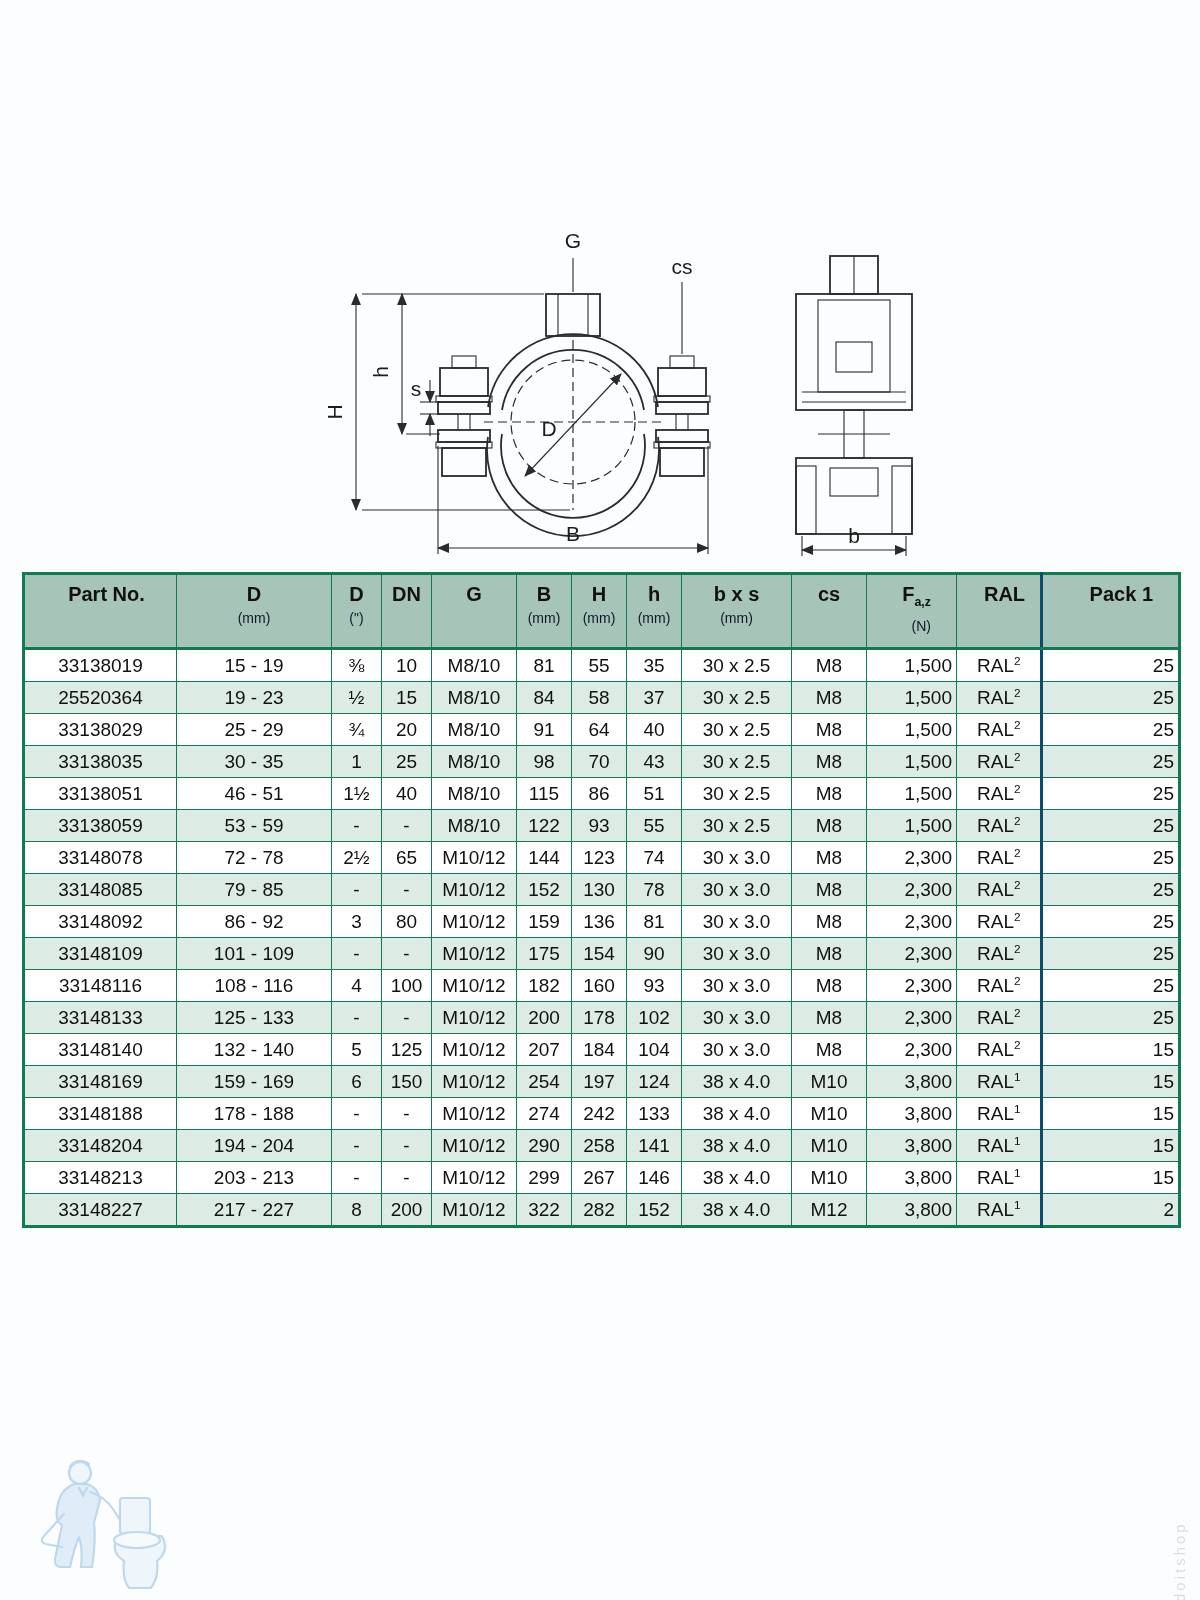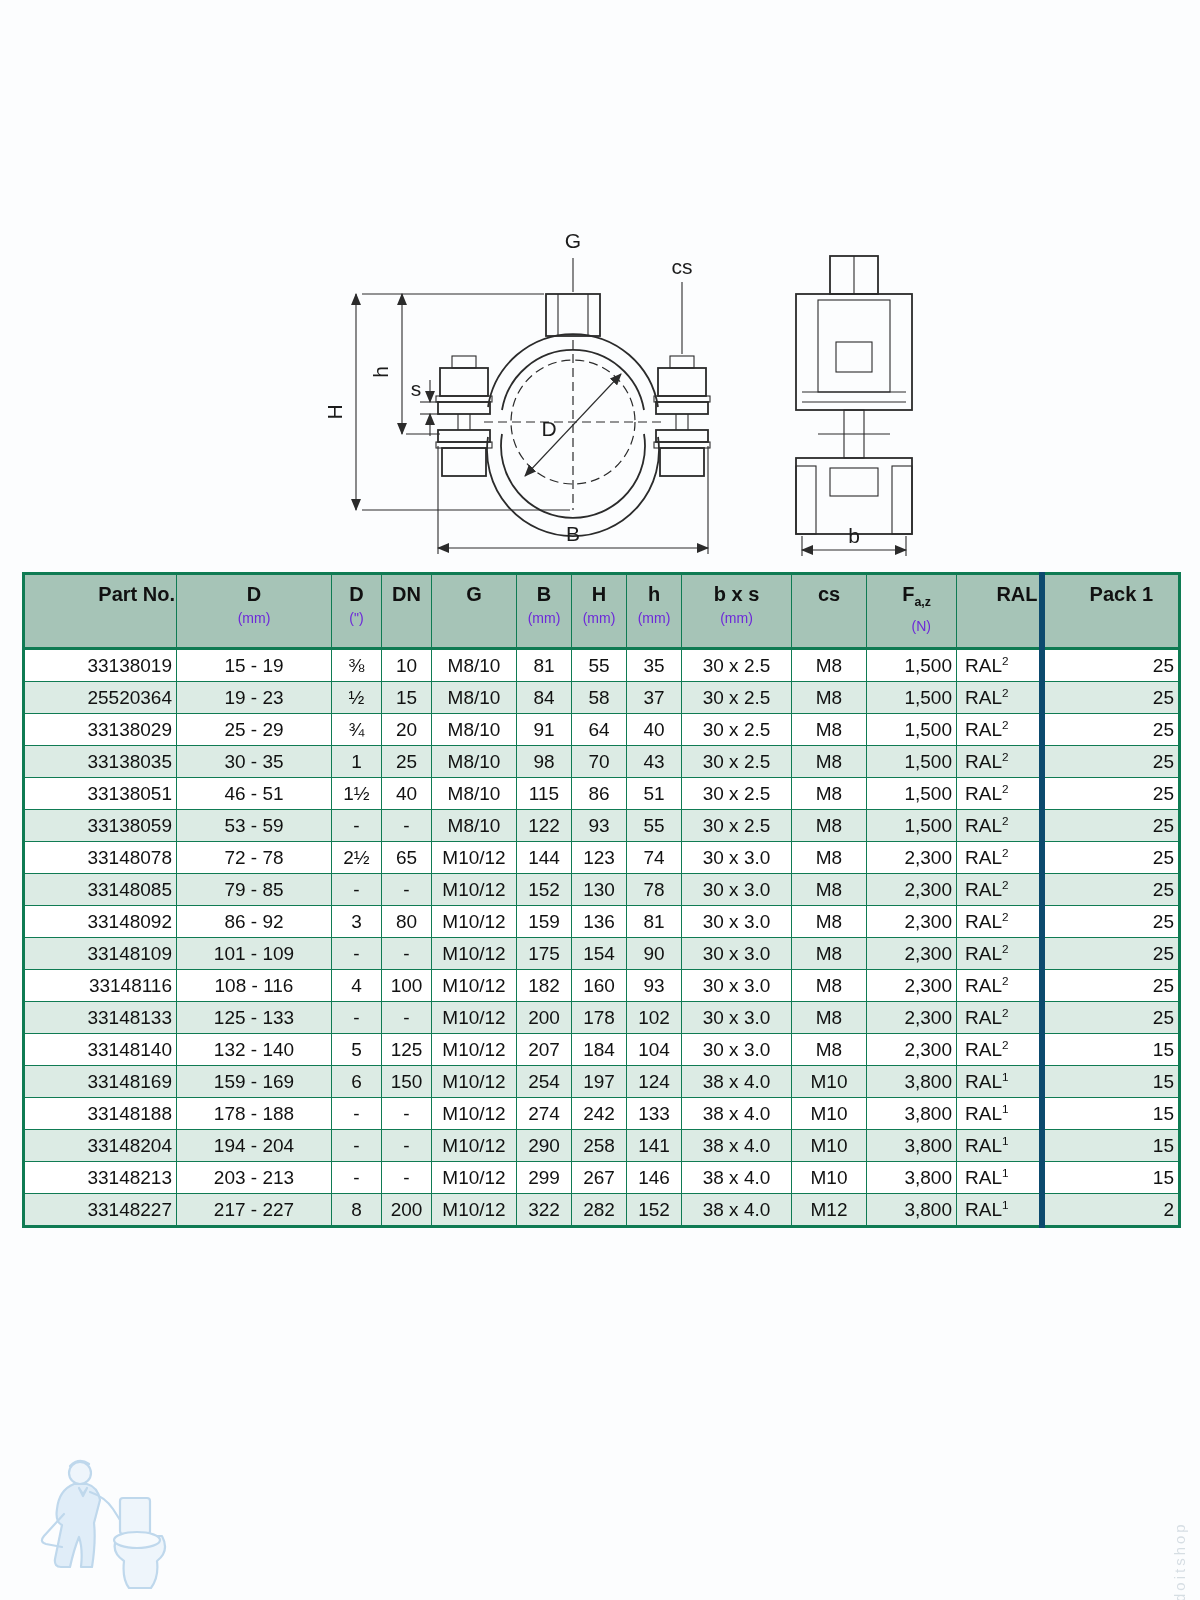--- a/index.html
+++ b/index.html
@@ -15,27 +15,27 @@
   .dr-text{font-family:"Liberation Sans", sans-serif;font-size:21px;fill:#1c1c1c;}
 
   
   .spec-wrap{position:absolute;left:22px;top:572px;}
   table.spec{border-collapse:collapse;table-layout:fixed;width:1156px;border:3px solid #0f7b53;}
   .spec th,.spec td{border:1.4px solid #0f7b53;white-space:nowrap;overflow:hidden;}
   .spec thead th{background:#a6c4b7;height:70px;vertical-align:top;border-bottom:3px solid #0f7b53;}
   .spec td{height:31px;font-size:19px;background:#fff;padding:0 4px;}
   .spec tbody tr:nth-child(even) td{background:#dcebe4;}
   .spec tr.group-end td{border-bottom:3px solid #0f7b53;}
-  .spec th:nth-child(13),.spec td:nth-child(13){border-left:6px solid #0c4a6e;}
+  .spec th:nth-child(13),.spec td:nth-child(13){border-left:3px solid #0c4a6e;}
   .col-label{font-weight:bold;font-size:20px;line-height:27px;padding-top:5px;}
-  .col-unit{font-weight:normal;font-size:14px;line-height:20px;color:#6d28d9;}
-  .al-left{text-align:right;padding-left:12px;}
+  .col-unit{font-weight:normal;font-size:14px;line-height:20px;color:#0f172a;}
+  .al-left{text-align:center;padding-left:12px;}
   .al-center{text-align:center;}
   .al-right{text-align:right;padding-right:24px;}
-  .spec td.ral-cell{text-align:left;padding-left:8px;}
+  .spec td.ral-cell{text-align:left;padding-left:20px;}
   .spec sup{font-size:0.62em;}
   .spec sub{font-size:0.62em;}
 
   
   .mascot{position:absolute;left:22px;top:1452px;width:165px;height:148px;opacity:0.85;}
   .side-mark{position:absolute;right:12px;top:1406px;height:196px;writing-mode:vertical-rl;
     transform:rotate(180deg);font-size:15px;letter-spacing:3px;color:#9fb0bd;opacity:0.4;}
 </style>
 </head>
 <body>

